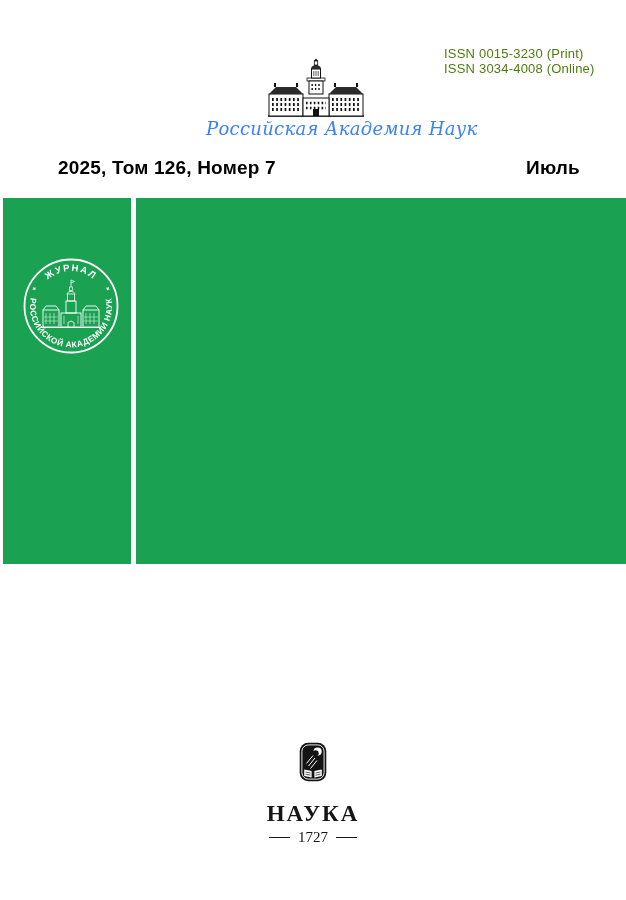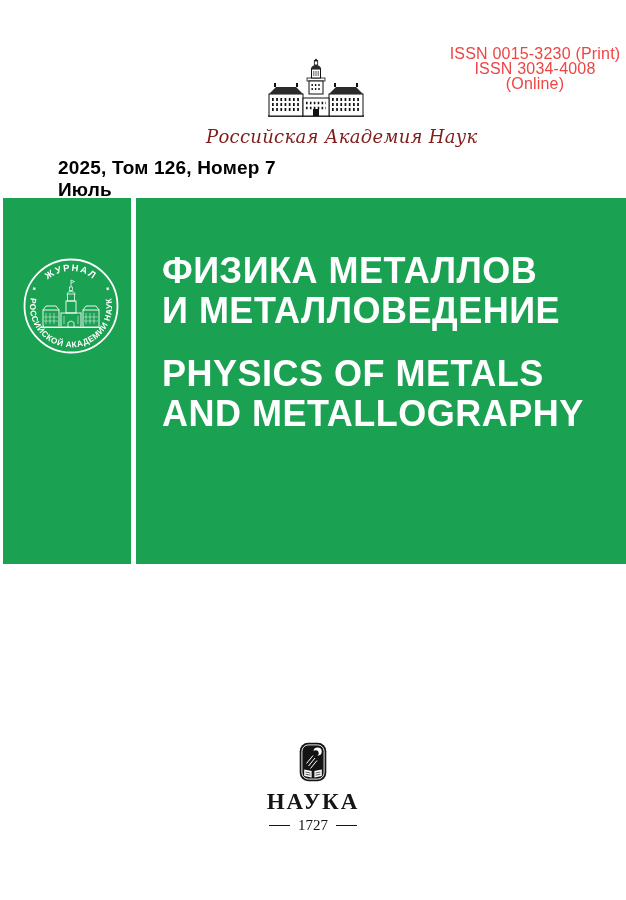--- a/index.html
+++ b/index.html
@@ -5,35 +5,35 @@
   html,body { margin:0; padding:0; background:#e8e8e8; }
   .page {
     position:relative; width:626px; height:900px; margin:0 auto;
     background:#ffffff; overflow:hidden;
     font-family:"Liberation Sans", sans-serif; color:#111;
   }
 
   
   .issn-block {
     position:absolute; left:444px; top:46px;
-    font-size:16px; line-height:15px; color:#ef4444; letter-spacing:0.2px;text-align:center;
+    font-size:13px; line-height:15px; color:#4d7c0f; letter-spacing:0.2px;
   }
   .engraving {
     position:absolute; left:206px; top:58px; width:220px; text-align:center;
   }
   .engraving svg { display:block; margin:0 auto; }
   .academy-script {
-    margin-top:8px; white-space:nowrap;
+    margin-top:0px; white-space:nowrap;
     font-family:"DejaVu Serif", serif; font-style:italic;
-    font-size:18px; color:#7f1d1d; letter-spacing:0.3px;
+    font-size:18px; color:#3b82f6; letter-spacing:0.3px;
   }
   .issue-row {
     position:absolute; left:58px; right:46px; top:157px;
     display:flex; justify-content:space-between; align-items:baseline;
-    font-size:19px; font-weight:bold; color:#000; letter-spacing:0.2px;flex-direction:column;
+    font-size:19px; font-weight:bold; color:#000; letter-spacing:0.2px;
   }
 
   
   .cover {
     position:absolute; left:3px; top:198px; width:623px; height:366px;
     background:#1aa152; display:flex;
   }
   .cover .left-col { width:128px; position:relative; }
   .cover .divider { width:5px; background:#ffffff; }
   .cover .main-col { flex:1; padding:53px 0 0 26px; }
@@ -44,21 +44,21 @@
     font-size:36px; line-height:40px; letter-spacing:0.5px; white-space:nowrap;
   }
   .title-en { margin-top:23px; }
 
   
   .publisher {
     position:absolute; left:0; right:0; top:742px; text-align:center;
   }
   .publisher svg { display:block; margin:0 auto; }
   .publisher-name {
-    margin-top:7px; font-family:"Liberation Serif", serif;
+    margin-top:19px; font-family:"Liberation Serif", serif;
     font-weight:bold; font-size:23px; letter-spacing:2px; color:#151515;
   }
   .founded-row {
     margin-top:2px; display:flex; justify-content:center; align-items:center; gap:8px;
     font-family:"Liberation Serif", serif; font-size:15px; color:#151515;
   }
   .year-dash { width:21px; height:0; border-top:1.6px solid #151515; }
 </style>
 </head>
 <body>
@@ -137,30 +137,20 @@
           <path d="M45.5,38 Q50,32.5 54.5,38" stroke-width="0.8"></path>
           <rect x="48.6" y="31" width="2.8" height="3.5" stroke-width="0.7"></rect>
           <path d="M50,31 V24" stroke-width="0.8"></path>
           <path d="M50,24 L53.5,25.5 L50,27" stroke-width="0.7"></path>
           <path d="M25,57 V68 M29,57 V68 M33,57 V68 M65,57 V68 M69,57 V68 M73,57 V68 M43,60 V68 M57,60 V68" stroke-width="0.55"></path>
           <path d="M23,61 H37 M23,65 H37 M63,61 H77 M63,65 H77" stroke-width="0.45"></path>
         </g>
       </svg>
     </div>
     <div class="divider"></div>
-    <div class="main-col">
-      <h1 class="title-ru">
-        <span>ФИЗИКА МЕТАЛЛОВ</span><br>
-        <span>И МЕТАЛЛОВЕДЕНИЕ</span>
-      </h1>
-      <h2 class="title-en">
-        <span>PHYSICS OF METALS</span><br>
-        <span>AND METALLOGRAPHY</span>
-      </h2>
-    </div>
   </div>
 
   <div class="publisher">
     <svg width="28" height="40" viewBox="0 0 28 40">
       <rect x="0.7" y="0.7" width="26.6" height="38.6" rx="8.5" fill="#141414"></rect>
       <rect x="2.9" y="2.9" width="22.2" height="34.2" rx="6.5" fill="none" stroke="#fff" stroke-width="0.9"></rect>
       <circle cx="18.6" cy="9.6" r="4.1" fill="#fff"></circle>
       <circle cx="16.6" cy="11.3" r="3.1" fill="#141414"></circle>
       <path d="M7.5,21.5 L14,13.5 M9.5,24 L16,16 M11.5,26.5 L18,18.5" stroke="#fff" stroke-width="1"></path>
       <path d="M5.2,27.5 L12.6,29 L12.6,35.6 L5.2,34 Z" fill="#fff"></path>

